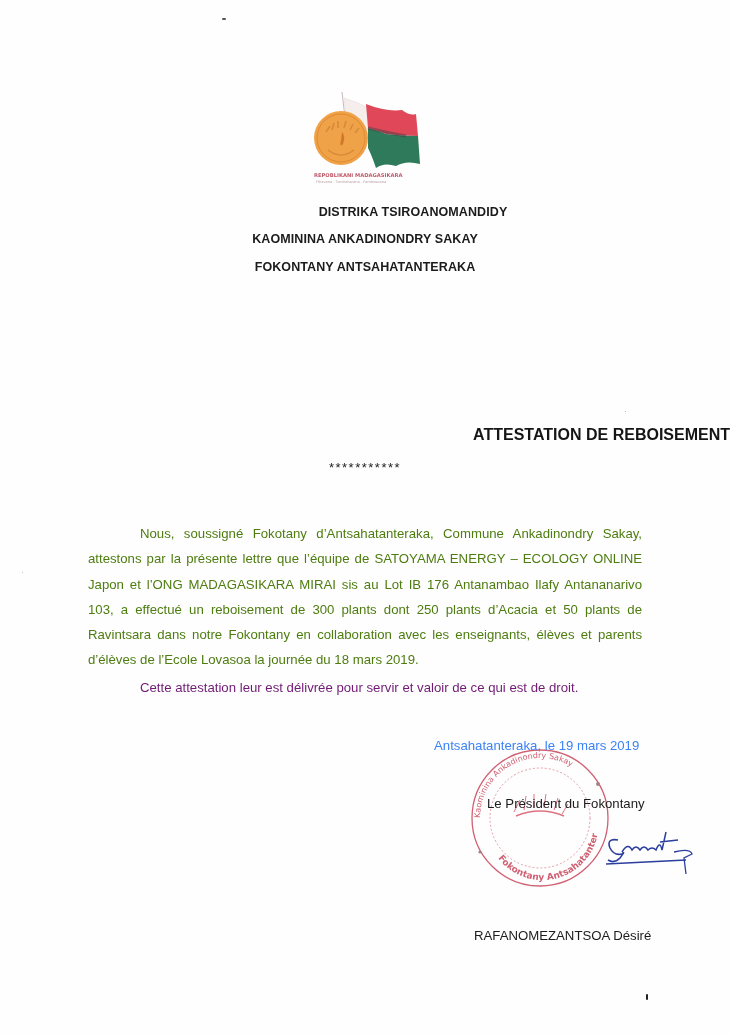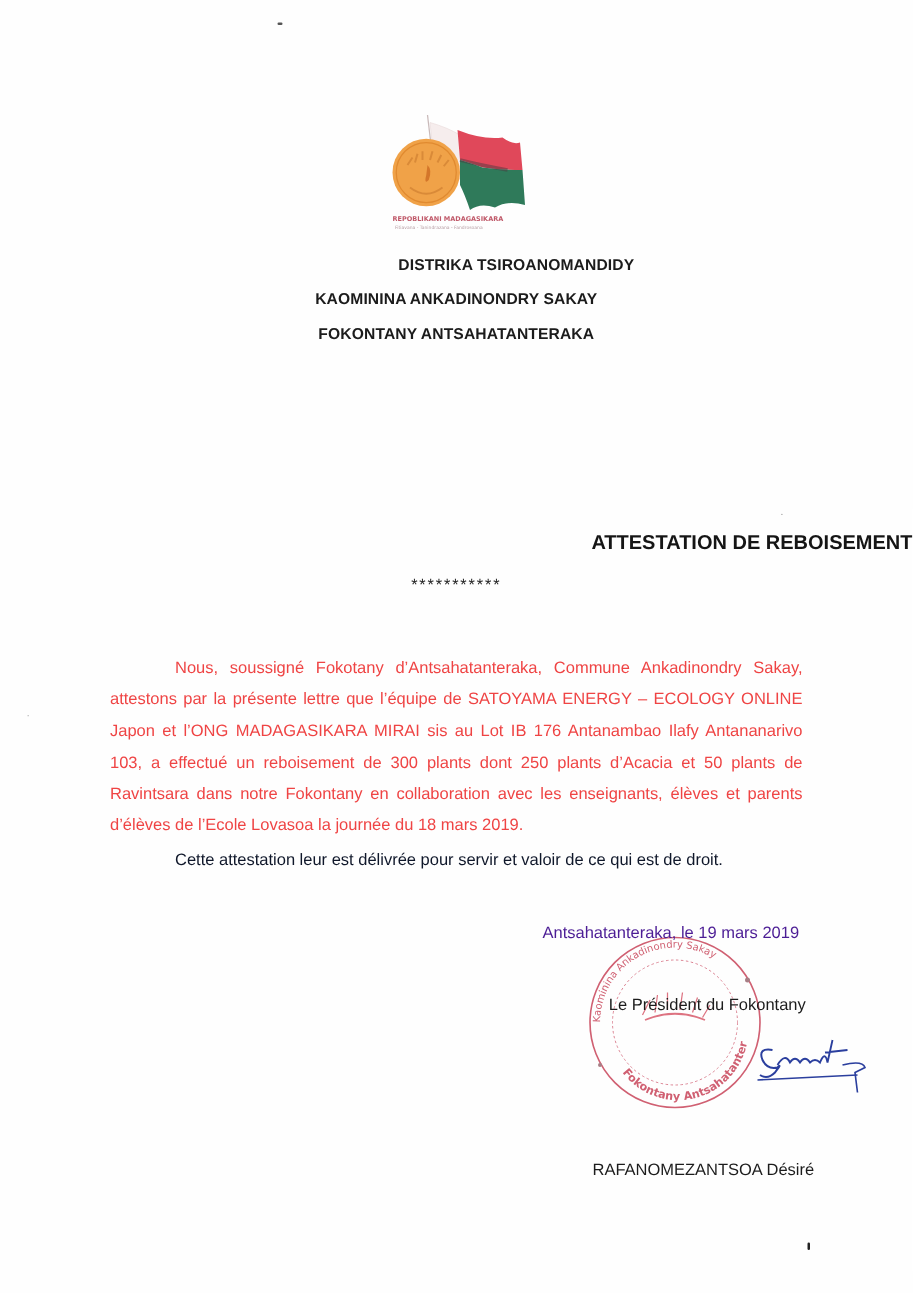--- a/index.html
+++ b/index.html
@@ -17,26 +17,26 @@
     #hl-0 { top: 205px; padding-left: 48px; }
     #hl-1 { top: 232px; }
     #hl-2 { top: 260px; }
 
     .title { position: absolute; left: 0; width: 730px; top: 426px; text-align: right;
              font-weight: bold; font-size: 16px; color: #151515; }
     .stars { position: absolute; left: 0; width: 730px; top: 460px; text-align: center;
              font-size: 13px; letter-spacing: 1.5px; color: #222; }
 
     .body-para { position: absolute; left: 88px; width: 554px; top: 521px;
-                 font-size: 13.2px; line-height: 25.3px; text-align: justify; color: #ef4444; }
+                 font-size: 13.2px; line-height: 25.3px; text-align: justify; color: #4d7c0f; }
     .body-para .indent { display: inline-block; width: 52px; }
 
-    .closing { position: absolute; left: 140px; top: 680px; font-size: 13.2px; color: #0f172a; }
+    .closing { position: absolute; left: 140px; top: 680px; font-size: 13.2px; color: #701a75; }
 
-    .place-date { position: absolute; left: 434px; top: 738px; font-size: 13.2px; color: #4c1d95; z-index: 3; }
+    .place-date { position: absolute; left: 434px; top: 738px; font-size: 13.2px; color: #3b82f6; z-index: 3; }
     .president-title { position: absolute; left: 487px; top: 796px; font-size: 13.2px; color: #1c1c1c; z-index: 3; }
     .signatory { position: absolute; left: 474px; top: 882px; font-size: 13.2px; color: #1c1c1c; z-index: 3; margin-top: 46px; }
 
     .stamp { position: absolute; left: 458px; top: 740px; width: 164px; height: 150px; z-index: 2; opacity: 0.85; }
     .signature { position: absolute; left: 602px; top: 828px; width: 96px; height: 50px; z-index: 4; }
 
     .speck { position: absolute; background: #555; border-radius: 1px; }
   </style>
 </head>
 <body>

